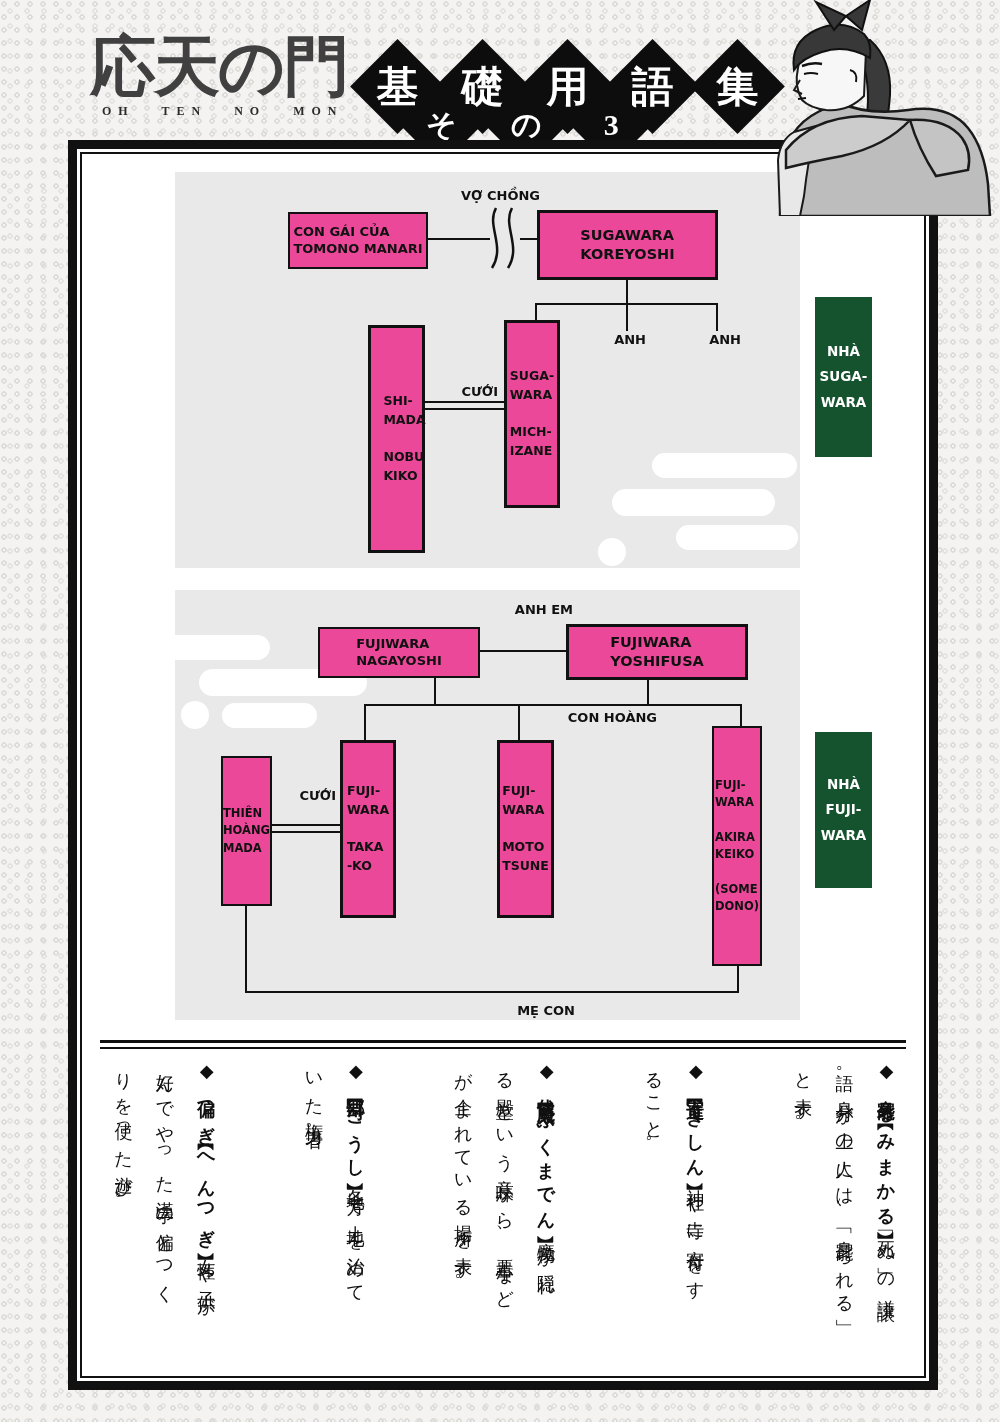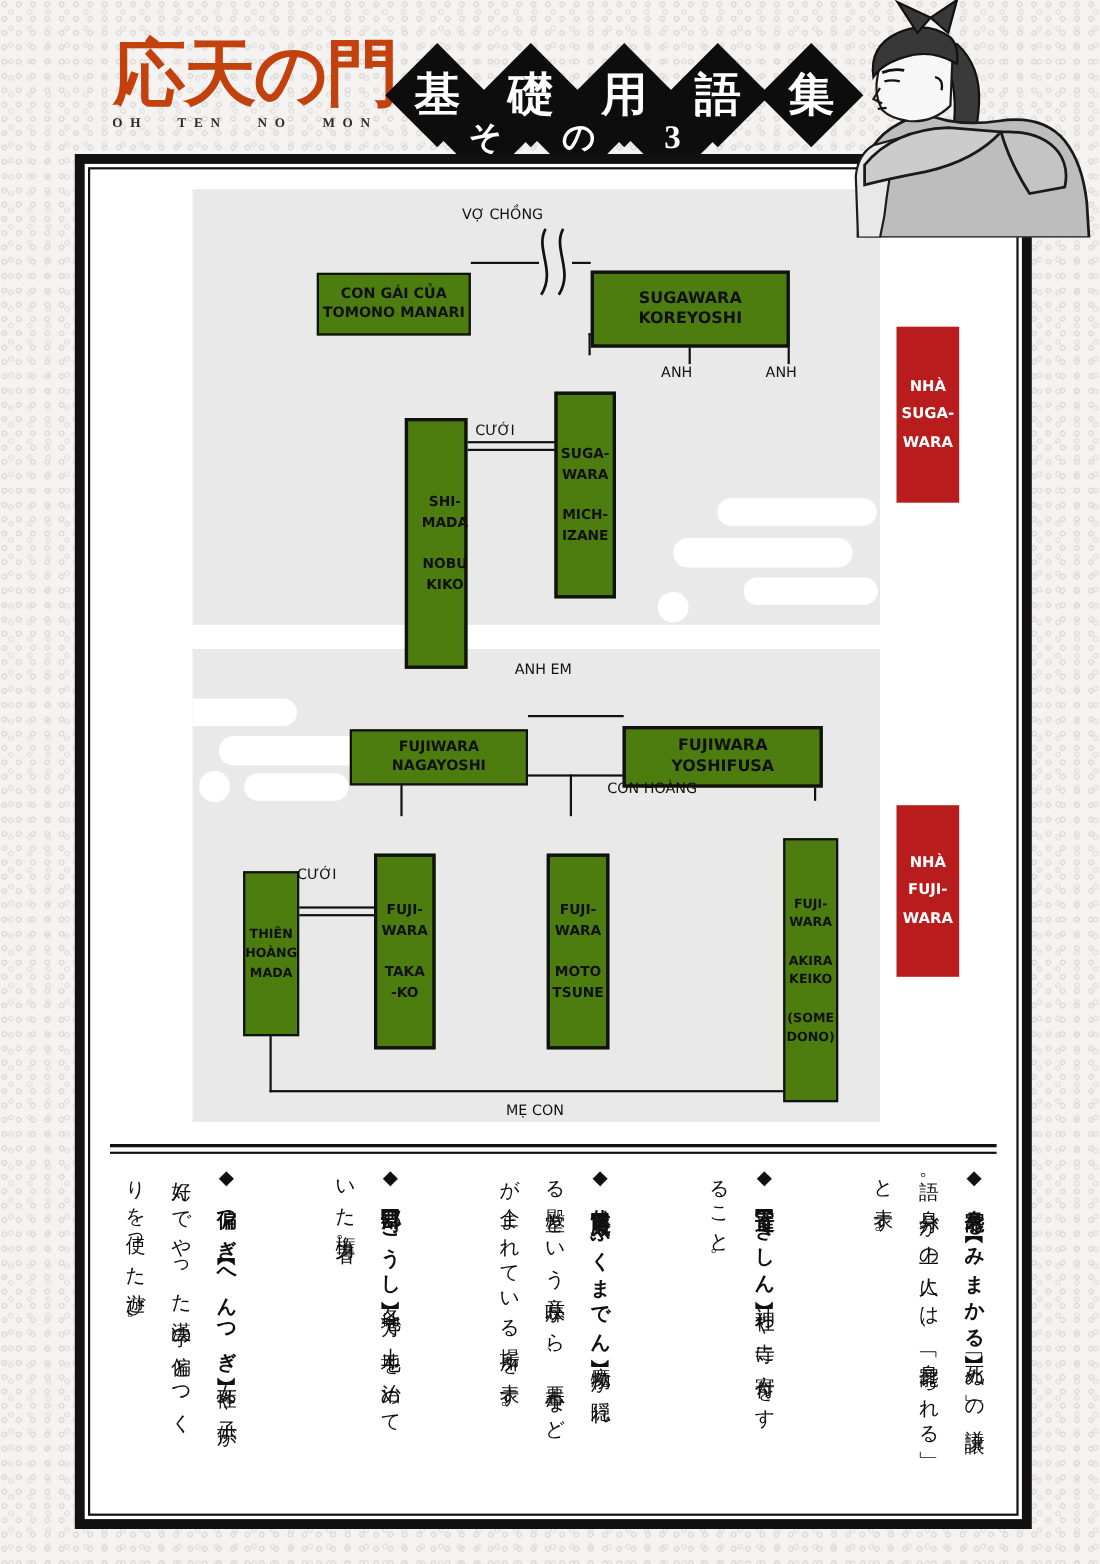--- a/index.html
+++ b/index.html
@@ -10,23 +10,23 @@
     color:#111;
     background-color:#f4f3f1;
     background-image:
       radial-gradient(circle at 4px 4px, transparent 1.1px, #dcdbd8 1.5px, #dcdbd8 2.5px, transparent 3px),
       radial-gradient(circle at 10px 11px, transparent 1.1px, #e3e2df 1.5px, #e3e2df 2.5px, transparent 3px);
     background-size:13px 13px, 17px 15px;
   }
 
   
   .title {
-    position:absolute; left:103px; top:22px; z-index:1;
-    font-family:"Liberation Serif","DejaVu Serif",serif;
-    font-size:66px; font-weight:bold; color:#c2410c; letter-spacing:-2px;
+    position:absolute; left:90px; top:22px; z-index:1;
+    font-family:"Liberation Serif","DejaVu Serif",serif;
+    font-size:66px; font-weight:bold; color:#404040; letter-spacing:-2px;
     white-space:nowrap;
   }
   .romaji {
     position:absolute; left:102px; top:104px; z-index:1;
     font-family:"Liberation Serif","DejaVu Serif",serif;
     font-size:12px; font-weight:bold; color:#2a2a2a;
     letter-spacing:7px; word-spacing:17px; white-space:nowrap;
   }
   .diamond {
     position:absolute; width:67px; height:67px; background:#0d0d0d;
@@ -52,40 +52,40 @@
   .page-frame::after { content:""; position:absolute; inset:3px; border:2px solid #111; pointer-events:none; }
 
   .panel { position:absolute; background:#e9e9e9; z-index:3; overflow:hidden; }
   #panel-sugawara { left:175px; top:172px; width:625px; height:396px; }
   #panel-fujiwara { left:175px; top:590px; width:625px; height:430px; }
   .cloud { position:absolute; background:#fff; border-radius:14px; }
   .cloud.dot { border-radius:50%; }
 
   
   .node {
-    position:absolute; z-index:4; background:#4d7c0f; border:2px solid #111;
-    display:flex; align-items:center; justify-content:center; text-align:center;
-    font-weight:bold; font-size:13px; line-height:1.3; white-space:pre-line;margin-top:36px;
+    position:absolute; z-index:4; background:#ec4899; border:2px solid #111;
+    display:flex; align-items:center; justify-content:center; 
+    font-weight:bold; font-size:13px; line-height:1.3; white-space:pre-line;
   }
   .node.thick { border-width:3px; }
   .node.vert  { line-height:1.5; font-size:12.5px; }
   .node.big   { font-size:14.5px; }
   .tlabel {
-    position:absolute; z-index:4; font-weight:normal; font-size:13px;
-    text-align:left; white-space:nowrap;
+    position:absolute; z-index:4; font-weight:bold; font-size:13px;
+    text-align:right; white-space:nowrap;
   }
   .hline, .vline { position:absolute; background:#111; z-index:3; }
   .hline { height:2px; } .vline { width:2px; }
   .dline {
     position:absolute; z-index:3; height:9px;
     border-top:2px solid #111; border-bottom:2px solid #111; background:transparent;
   }
   .squiggle { position:absolute; z-index:4; }
   .house {
-    position:absolute; background:#b91c1c; color:#fff; z-index:4;
+    position:absolute; background:#14532d; color:#fff; z-index:4;
     display:flex; align-items:center; justify-content:center; text-align:center;
     white-space:pre-line; font-weight:bold; font-size:13.5px; line-height:1.9;
   }
 
   
   .divider {
     position:absolute; left:100px; top:1040px; width:806px; height:9px; z-index:4;
     border-top:3px solid #111; border-bottom:2px solid #111;
   }
   .defs {
@@ -181,21 +181,21 @@
 
 <div class="vline" style="left:626px;top:268px;height:37px;"></div>
 <div class="hline" style="left:535px;top:303px;width:183px;"></div>
 <div class="vline" style="left:535px;top:303px;height:20px;"></div>
 <div class="vline" style="left:626px;top:303px;height:28px;"></div>
 <div class="vline" style="left:716px;top:303px;height:28px;"></div>
 
 <div class="tlabel" style="left:601px;top:332px;width:45px;">ANH</div>
 <div class="tlabel" style="left:696px;top:332px;width:45px;">ANH</div>
 
-<div class="node thick vert" style="left:368px;top:344px;width:57px;height:228px;padding-left:16px;">SHI-
+<div class="node thick vert" style="left:368px;top:325px;width:57px;height:228px;padding-left:16px;">SHI-
 MADA
 
 NOBU
 KIKO</div>
 <div class="node thick vert" style="left:504px;top:320px;width:56px;height:188px;">SUGA-
 WARA
 
 MICH-
 IZANE</div>
 

